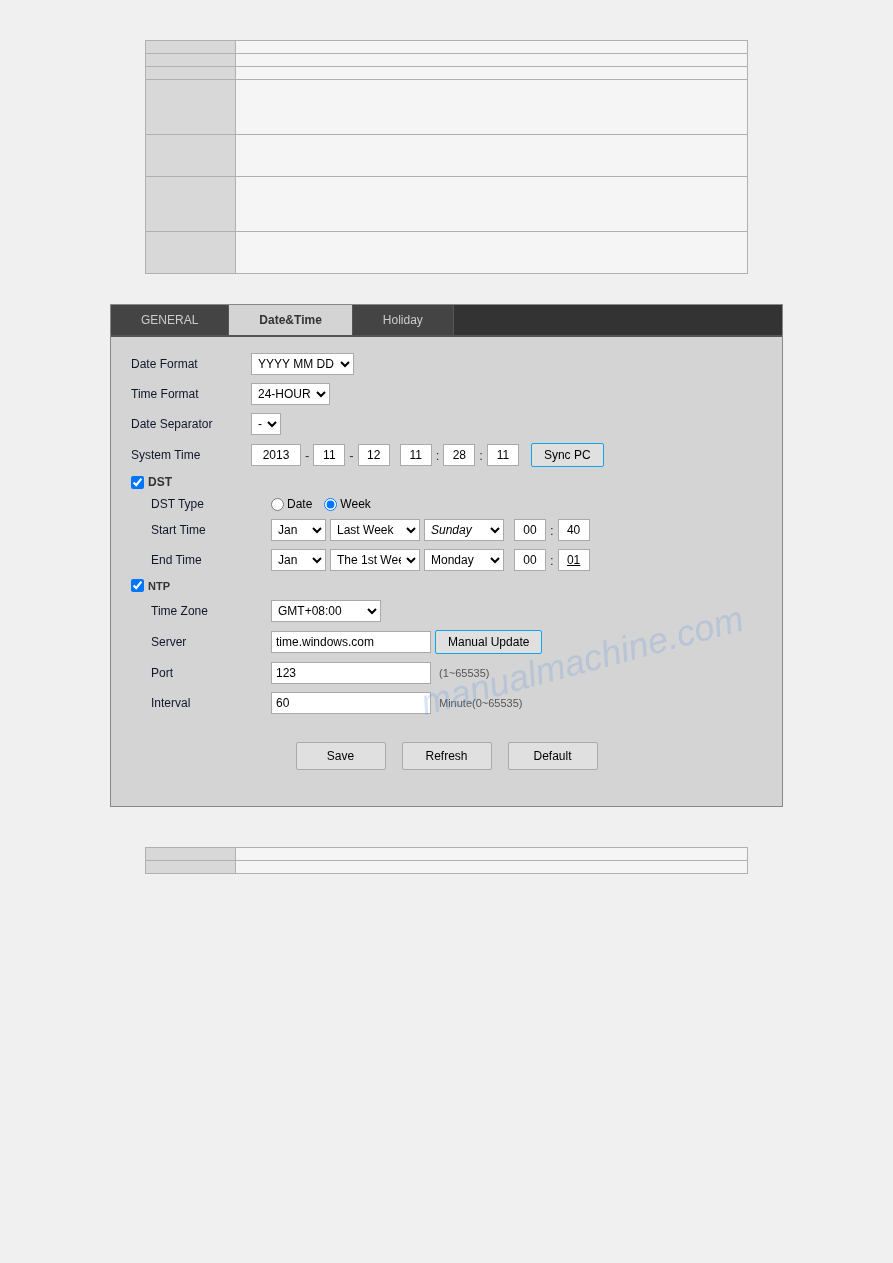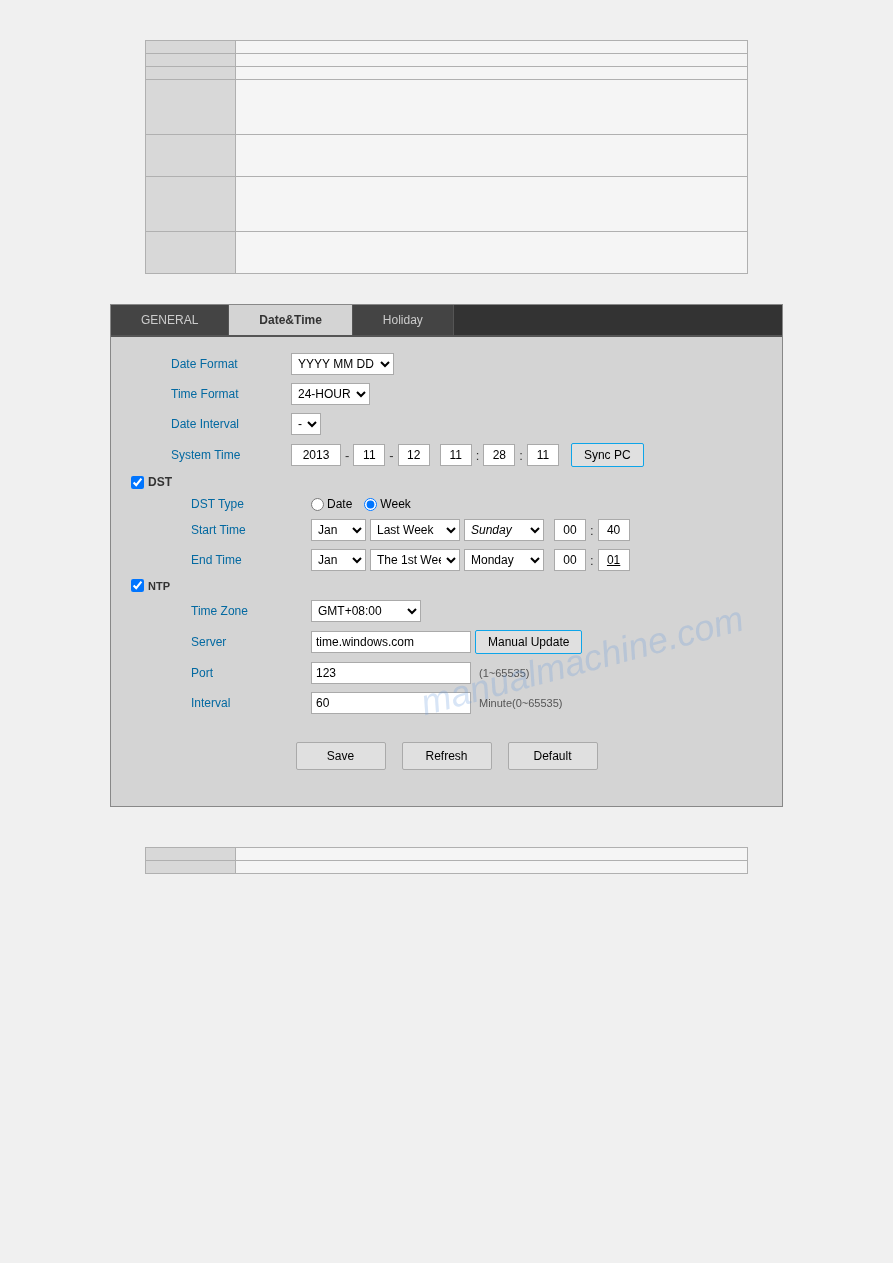--- a/index.html
+++ b/index.html
@@ -74,22 +74,21 @@
       padding: 16px 20px 20px 20px;
     }
     .form-row {
       display: flex;
       align-items: center;
       margin-bottom: 8px;
     }
     .form-label {
       width: 120px;
       font-size: 12px;
-      color: #0369a1;
-      margin-left: 40px;
+      color: #0f172a;
     }
     .form-control-group {
       display: flex;
       align-items: center;
       gap: 4px;
     }
 
     select {
       height: 22px;
       font-size: 12px;
@@ -290,21 +289,21 @@
       <div class="form-label">Time Format</div>
       <div class="form-control-group">
         <select>
           <option>24-HOUR</option>
           <option>12-HOUR</option>
         </select>
       </div>
     </div>
 
     <div class="form-row">
-      <div class="form-label">Date Interval</div>
+      <div class="form-label">Date Separator</div>
       <div class="form-control-group">
         <select>
           <option>-</option>
           <option>/</option>
           <option>.</option>
         </select>
       </div>
     </div>
 
     <div class="form-row">

